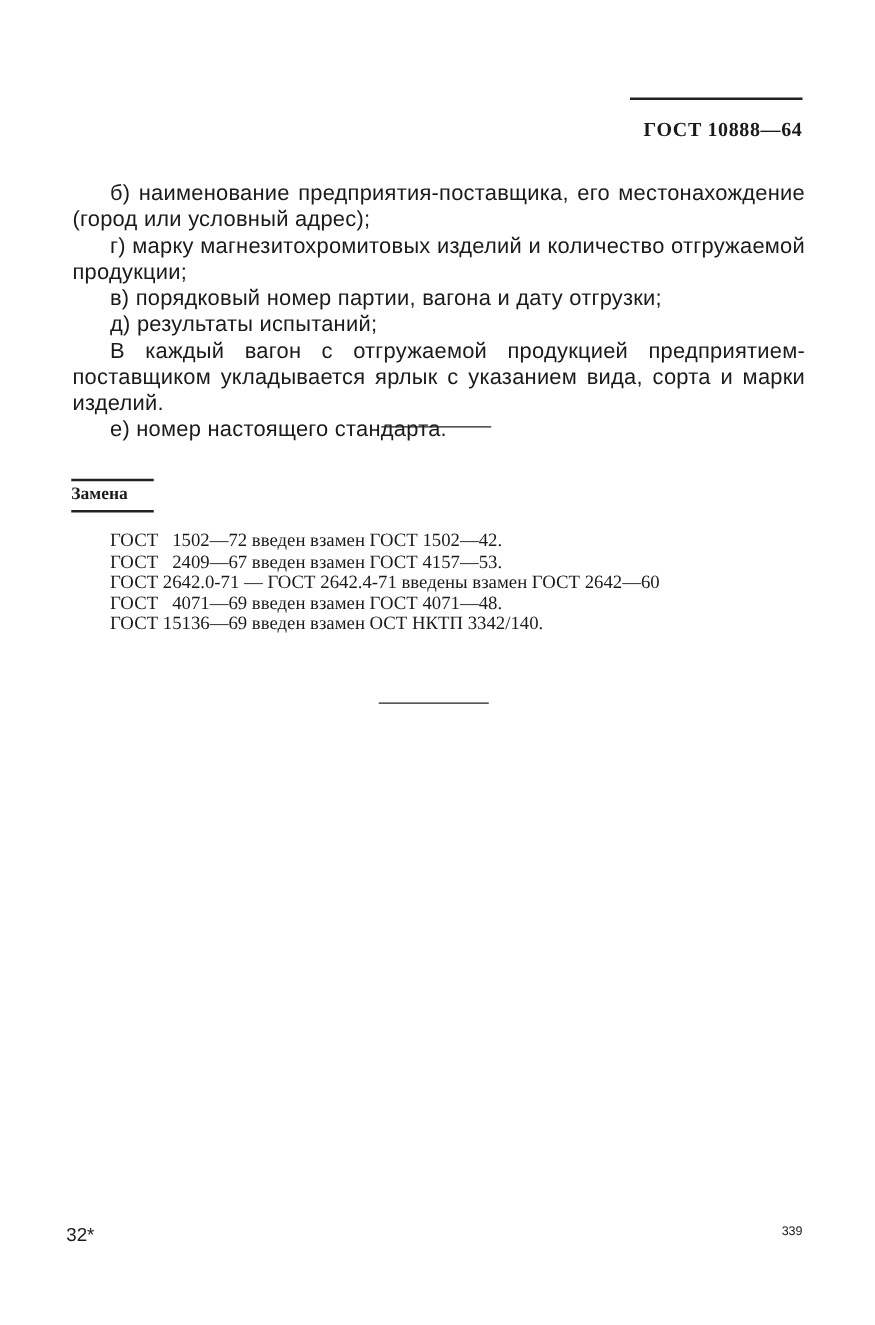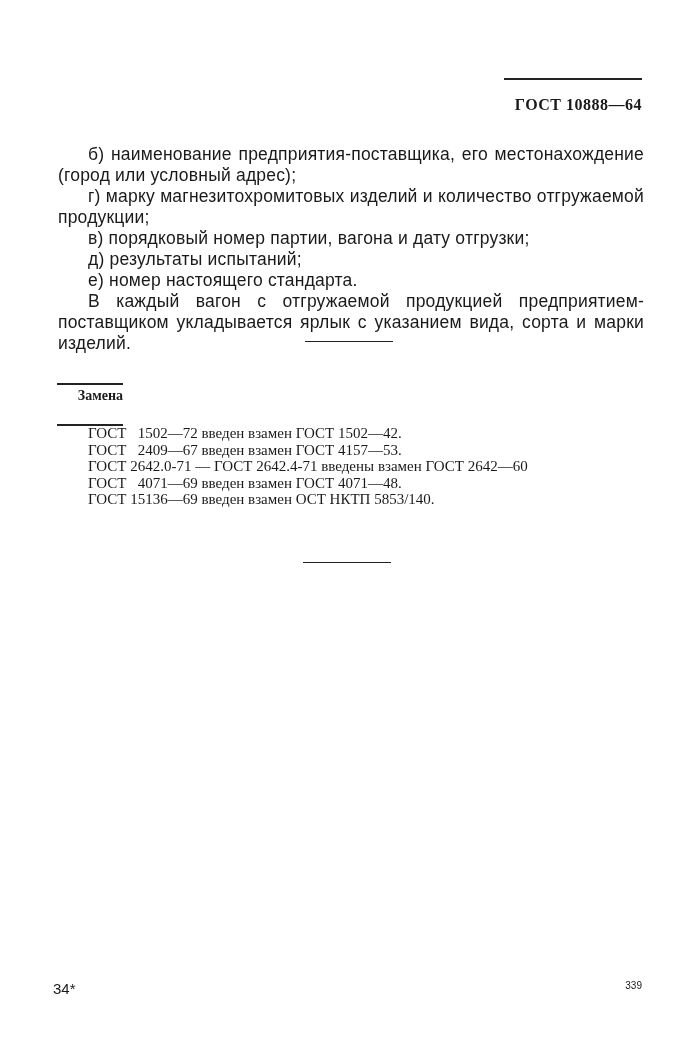--- a/index.html
+++ b/index.html
@@ -8,55 +8,55 @@
   .header { position: absolute; top: 52px; right: 58px; text-align: center; margin-top: 44px; }
   .header-title { font-family: "Liberation Serif", serif; font-weight: bold; font-size: 16px; letter-spacing: 0.5px; }
   .header-rule { position: absolute; right: 58px; top: 78px; width: 138px; border-top: 2px solid #222; }
   .body-text { position: absolute; left: 58px; top: 100px; width: 586px;
                font-family: "Liberation Sans Narrow", "Liberation Sans", sans-serif;
                font-size: 17.5px; line-height: 21px; letter-spacing: 0.2px; margin-top: 44px; }
   .body-text p { margin: 0; text-align: justify; }
   .indent { text-indent: 30px; }
   .rule-center { position: absolute; height: 0; border-top: 1.6px solid #222; }
   .replace-block { position: absolute; left: 57px; top: 383px; }
-  .replace-title { font-weight: bold; font-size: 14px; padding: 3px 0 20px 0;
-                   border-top: 2px solid #222; border-bottom: 2px solid #222; width: 66px; font-family: "Liberation Serif", serif; text-align: right; }
+  .replace-title { font-weight: bold; font-size: 14px; padding: 3px 0 4px 0;
+                   border-top: 2px solid #222; border-bottom: 2px solid #222; width: 66px; font-family: "Liberation Serif", serif; }
   .replace-list { position: absolute; left: 88px; top: 425px; font-size: 15px; line-height: 16.5px;
                   font-family: "Liberation Serif", serif; }
   .replace-list div { white-space: pre; }
   .footer-left { position: absolute; left: 53px; top: 980px; font-size: 15px; font-family: "Liberation Sans", sans-serif; }
   .footer-right { position: absolute; right: 58px; top: 980px; font-size: 10px; font-family: "Liberation Sans", sans-serif; }
 </style>
 </head>
 <body>
 
 <div class="header">
   <span class="header-title">ГОСТ 10888—64</span>
 </div>
 <div class="header-rule"></div>
 
 <div class="body-text">
   <p class="indent">б) наименование предприятия-поставщика, его местонахождение (город или условный адрес);</p>
   <p class="indent">г) марку магнезитохромитовых изделий и количество отгружаемой продукции;</p>
   <p class="indent">в) порядковый номер партии, вагона и дату отгрузки;</p>
   <p class="indent">д) результаты испытаний;</p>
+  <p class="indent">В каждый вагон с отгружаемой продукцией предприятием-поставщиком укладывается ярлык с указанием вида, сорта и марки изделий.</p>
   <p class="indent">е) номер настоящего стандарта.</p>
-  <p class="indent">В каждый вагон с отгружаемой продукцией предприятием-поставщиком укладывается ярлык с указанием вида, сорта и марки изделий.</p>
 </div>
 
 <div class="rule-center" style="left:305px; top:341px; width:88px;"></div>
 
 <div class="replace-block">
   <div class="replace-title">Замена</div>
 </div>
 
 <div class="replace-list">
   <div>ГОСТ   1502—72 введен взамен ГОСТ 1502—42.</div>
   <div>ГОСТ   2409—67 введен взамен ГОСТ 4157—53.</div>
   <div>ГОСТ 2642.0-71 — ГОСТ 2642.4-71 введены взамен ГОСТ 2642—60</div>
   <div>ГОСТ   4071—69 введен взамен ГОСТ 4071—48.</div>
-  <div>ГОСТ 15136—69 введен взамен ОСТ НКТП 5853/140.</div>
+  <div>ГОСТ 15136—69 введен взамен ОСТ НКТП 3342/140.</div>
 </div>
 
 <div class="rule-center" style="left:303px; top:562px; width:88px;"></div>
 
-<div class="footer-left">34*</div>
+<div class="footer-left">32*</div>
 <div class="footer-right">339</div>
 
 </body></html>

